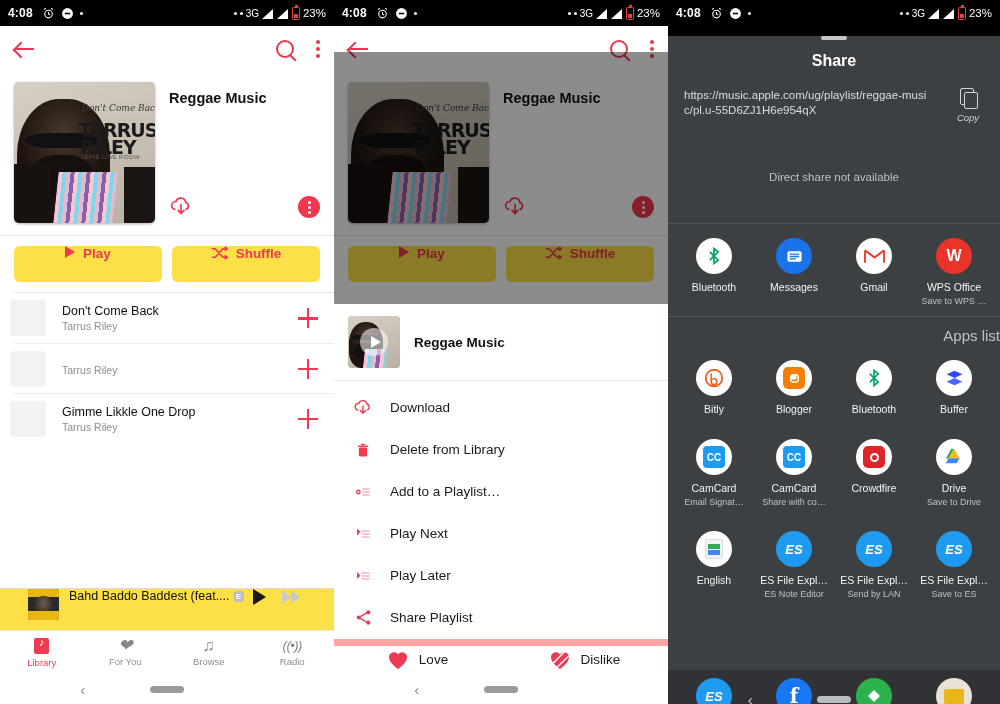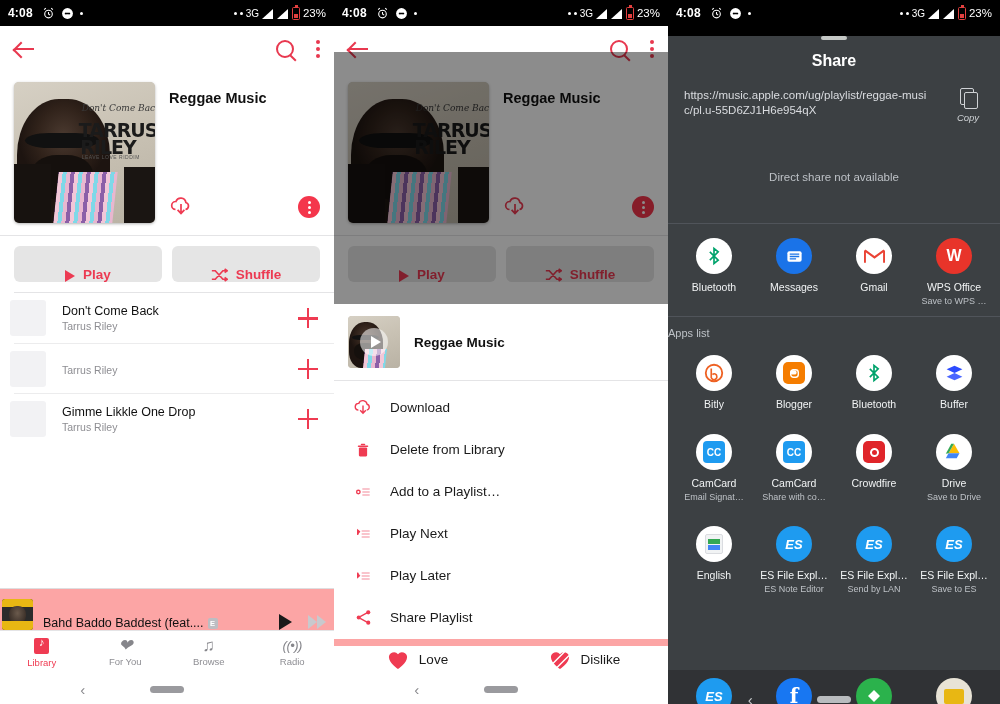--- a/index.html
+++ b/index.html
@@ -73,43 +73,43 @@
   .hero-actions { margin-top:auto; display:flex; align-items:center; padding-bottom:4px; }
   .dl-ico { width:24px; height:24px; position:relative; cursor:pointer; }
   .dl-ico svg { display:block; }
   .more-fab { margin-left:auto; width:22px; height:22px; border-radius:50%; background:#f4364c;
     display:flex; flex-direction:column; align-items:center; justify-content:center; gap:2px; cursor:pointer;}
   .more-fab i { width:3px; height:3px; border-radius:50%; background:#fff; }
 
   .sep { height:1px; background:#e4e4e6; margin:12px 0 0 0; }
 
   .btn-row { display:flex; gap:10px; padding:10px 14px 10px 14px; }
-  .pbtn { flex:1; height:36px; background:#e5e5e5; border-radius:6px; display:flex;
-    align-items:flex-end; justify-content:center; gap:8px; color:#ec3a52; font-size:13.5px;
+  .pbtn { flex:1; height:36px; background:#fde047; border-radius:6px; display:flex;
+    align-items:flex-start; justify-content:center; gap:8px; color:#ec3a52; font-size:13.5px;
     font-weight:600; cursor:pointer; }
   .tri { width:0;height:0;border-left:10px solid #ec3a52;border-top:6px solid transparent;
     border-bottom:6px solid transparent; }
 
   .tracks { padding-left:14px; }
   .track { display:flex; align-items:center; height:50px; border-top:1px solid #ececed; position:relative;}
   .track:first-child { border-top:none; }
   .track-thumb { width:36px; height:36px; border-radius:3px; background:#f2f2f4;
     margin-left:-14px; margin-right:0; flex:none; position:absolute; left:10px; }
   .track-txt { margin-left:48px; flex:1; }
   .track-name { font-size:12.5px; color:#111; }
   .track-artist { font-size:10.5px; color:#8d8d92; margin-top:2px; }
   .plus { width:20px;height:20px;position:relative;margin-right:16px;cursor:pointer;flex:none;}
   .plus:before{content:"";position:absolute;left:0;top:9px;width:20px;height:2.6px;background:#ef3b52;}
   .plus:after{content:"";position:absolute;top:0;left:8.7px;width:2.6px;height:20px;background:#ef3b52;}
 
   .track-sep-top { height:1px; background:#e4e4e6; margin-left:14px; }
 
   
   .nowplaying { position:absolute; left:0; right:0; bottom:74px; height:42px;
-    background:#fca5a5; border-top:1px solid #dedee0; display:flex; align-items:flex-end; padding:0 2px; }
+    background:#fde047; border-top:1px solid #dedee0; display:flex; align-items:flex-start; padding:0 28px; }
   .np-art { width:31px;height:31px;border-radius:3px;flex:none;position:relative;overflow:hidden;
     background:#2b2b2b; }
   .np-art .top { position:absolute;top:0;left:0;right:0;height:26%;background:#e8b713; }
   .np-art .bot { position:absolute;bottom:0;left:0;right:0;height:30%;background:#e8b713; }
   .np-art .face { position:absolute;left:22%;top:22%;width:56%;height:58%;
     background:radial-gradient(ellipse at 50% 40%,#6b5a4c,#2a211c); border-radius:45%; }
   .np-title { margin-left:10px; font-size:12.5px; color:#111; white-space:nowrap; }
   .np-exp { display:inline-block; margin-left:4px; font-size:7.5px; background:#bdbdc2; color:#fff;
     padding:1px 2.5px; border-radius:2px; vertical-align:1.5px; font-weight:600; }
   .np-ctrls { margin-left:auto; display:flex; align-items:center; gap:16px; padding-right:6px;}
@@ -175,21 +175,21 @@
   .direct { text-align:center; font-size:11.5px; color:#bdc1c6; padding:34px 0 40px 0; }
   .hr { height:1px; background:#50545a; }
   .app-grid { display:flex; padding:14px 6px 10px 6px; }
   .app-cell { flex:1; display:flex; flex-direction:column; align-items:center; gap:7px; cursor:pointer;}
   .app-circ { width:36px;height:36px;border-radius:50%;display:flex;align-items:center;justify-content:center;
     font-weight:bold; position:relative; overflow:hidden; }
   .app-name { font-size:10.5px; color:#f1f3f4; text-align:center; line-height:12px;
     max-width:76px; overflow:hidden; white-space:nowrap; text-overflow:ellipsis; }
   .app-sub { font-size:9px; color:#bdc1c6; text-align:center; margin-top:-4px;
     max-width:78px; overflow:hidden; white-space:nowrap; text-overflow:ellipsis; }
-  .apps-list-lbl { text-align:left; font-size:11px; color:#bdc1c6; padding:10px 0 2px 0; }
+  .apps-list-lbl { text-align:right; font-size:15px; color:#bdc1c6; padding:10px 0 2px 0; }
   .share-bottom { position:absolute; left:0; right:0; bottom:0; height:44px; background:#303235;
     overflow:hidden; }
   .share-bottom .app-grid { padding-top:8px; }
   .sb-nav { position:absolute; left:0; right:0; bottom:0; height:30px; display:flex;
     align-items:center; justify-content:center; z-index:5; }
   .sb-nav .nav-back { color:#c9cccf; }
   .sb-nav .nav-pill { background:#b9bcbf; }
 </style>
 </head>
 <body>

